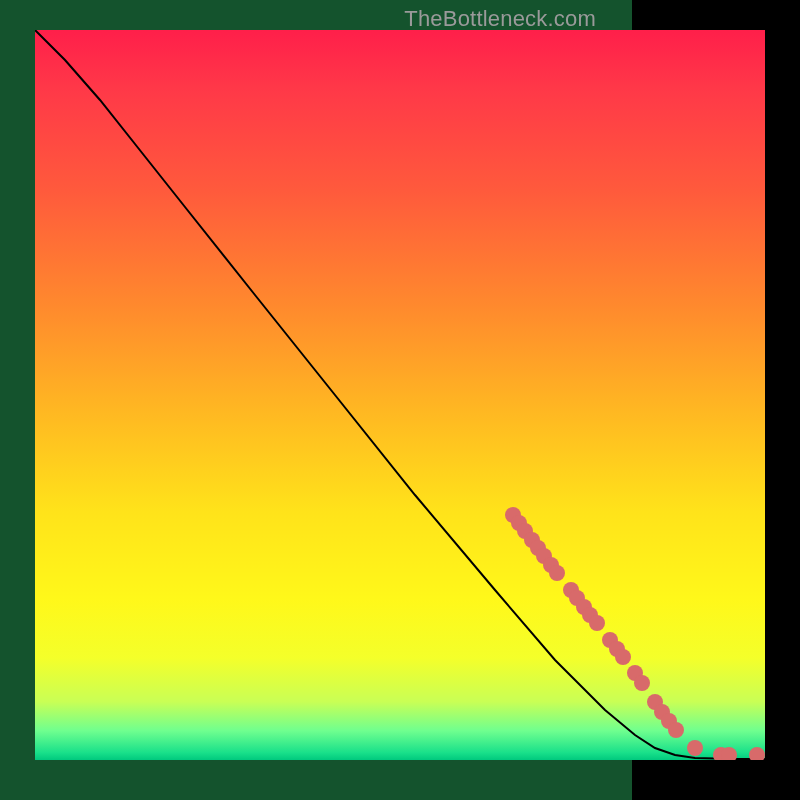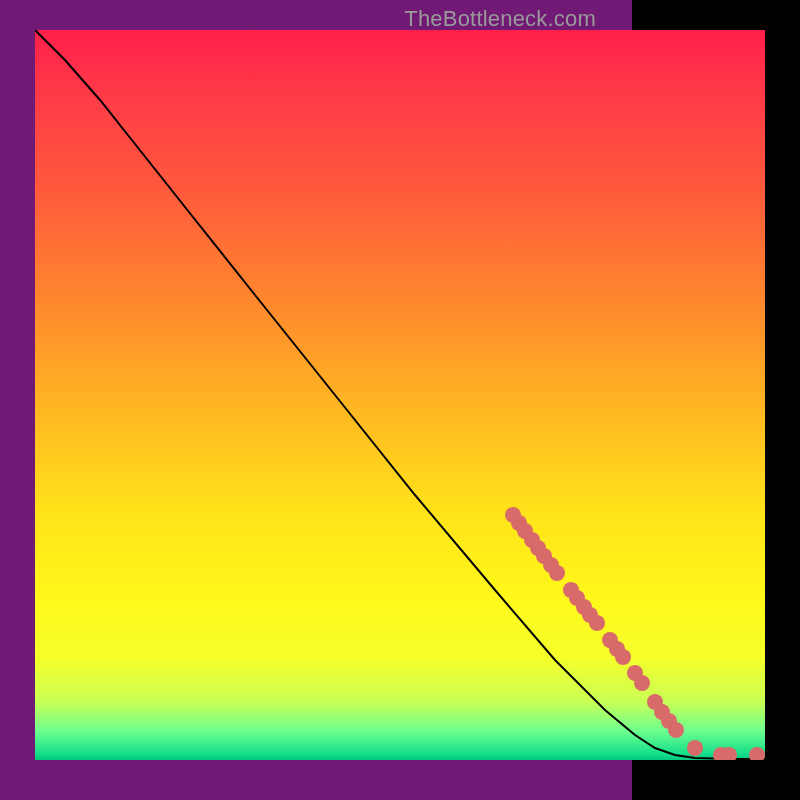--- a/index.html
+++ b/index.html
@@ -8,21 +8,21 @@
     width: 800px;
     height: 800px;
     background: #000;
     overflow: hidden;
     font-family: Arial, Helvetica, sans-serif;
   }
   .frame {
     position: relative;
     width: 632px;
     height: 800px;
-    background: #701a75;
+    background: #14532d;
   }
   .plot {
     position: absolute;
     left: 35px;
     top: 30px;
     width: 730px;
     height: 730px;
     
     background: linear-gradient(
       to bottom,

